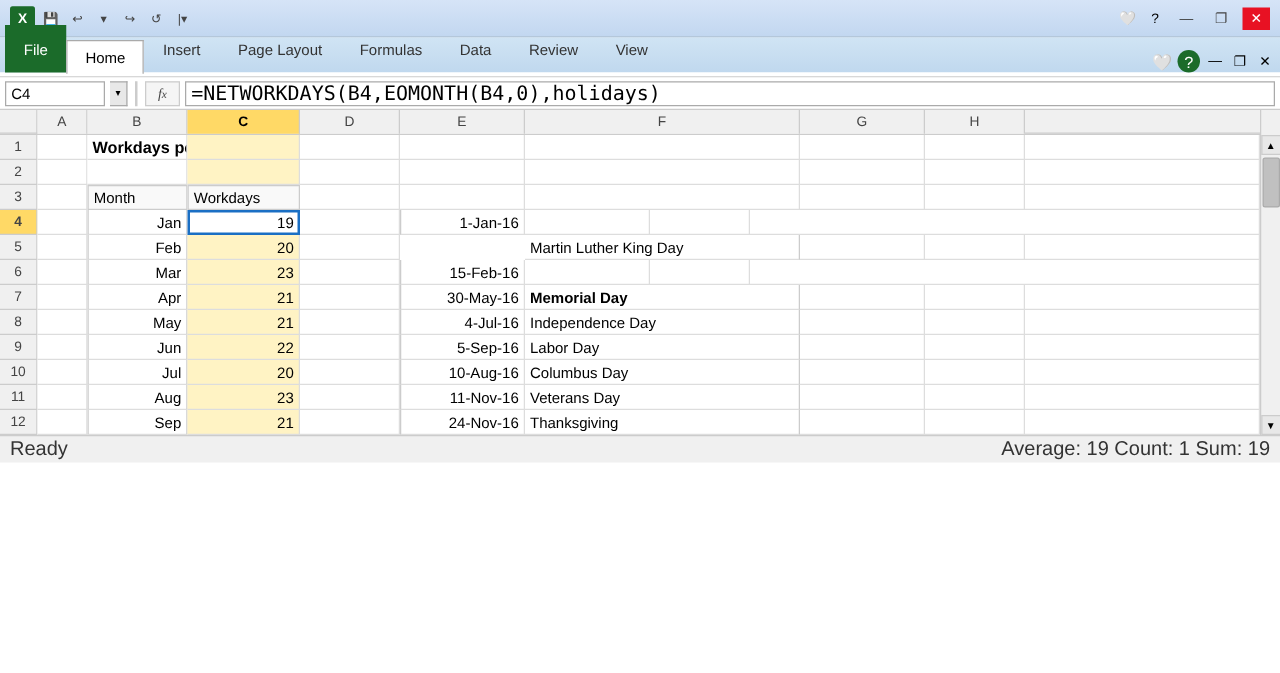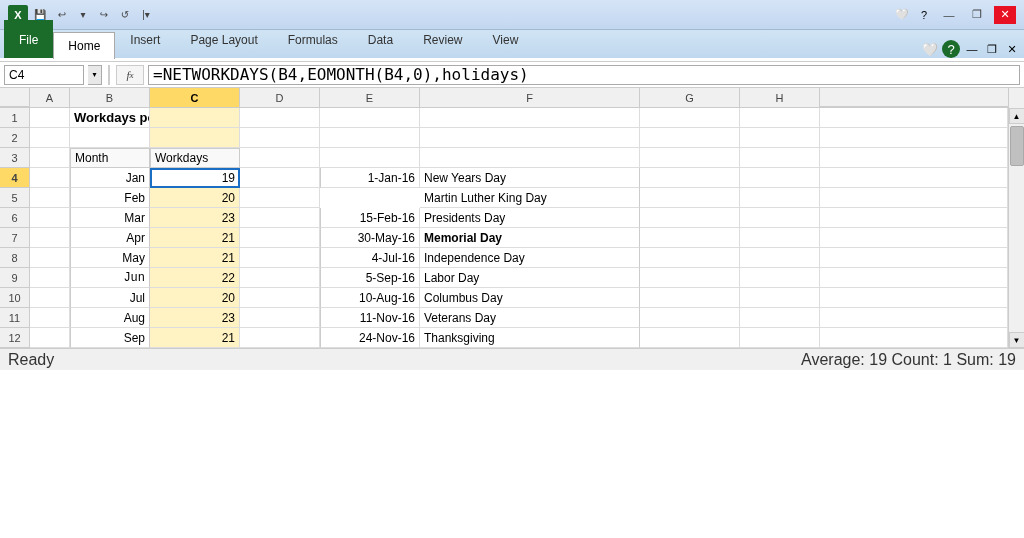--- a/index.html
+++ b/index.html
@@ -179,21 +179,20 @@
       </div>
 
       <div id="data-rows">
           <div class="sheet-row">
             <div class="row-num selected">4</div>
             <div class="cell col-a"></div>
             <div class="cell col-b right-align" style="border-left: 1px solid rgb(204, 204, 204); border-right: 1px solid rgb(204, 204, 204);">Jan</div>
             <div class="cell col-c selected-col right-align active">19</div>
             <div class="cell col-d"></div>
             <div class="cell col-e right-align" style="border-left: 1px solid rgb(204, 204, 204);">1-Jan-16</div>
-            <div class="cell col-f" style="border-right: 1px solid rgb(204, 204, 204);">New Years Day</div>
             <div class="cell col-g"></div>
             <div class="cell col-h"></div>
             <div class="cell" style="flex: 1 1 0%;"></div>
           </div>
           <div class="sheet-row">
             <div class="row-num">5</div>
             <div class="cell col-a"></div>
             <div class="cell col-b right-align" style="border-left: 1px solid rgb(204, 204, 204); border-right: 1px solid rgb(204, 204, 204);">Feb</div>
             <div class="cell col-c selected-col right-align">20</div>
             <div class="cell col-d"></div>
@@ -203,21 +202,20 @@
             <div class="cell col-h"></div>
             <div class="cell" style="flex: 1 1 0%;"></div>
           </div>
           <div class="sheet-row">
             <div class="row-num">6</div>
             <div class="cell col-a"></div>
             <div class="cell col-b right-align" style="border-left: 1px solid rgb(204, 204, 204); border-right: 1px solid rgb(204, 204, 204);">Mar</div>
             <div class="cell col-c selected-col right-align">23</div>
             <div class="cell col-d"></div>
             <div class="cell col-e right-align" style="border-left: 1px solid rgb(204, 204, 204);">15-Feb-16</div>
-            <div class="cell col-f" style="border-right: 1px solid rgb(204, 204, 204);">Presidents Day</div>
             <div class="cell col-g"></div>
             <div class="cell col-h"></div>
             <div class="cell" style="flex: 1 1 0%;"></div>
           </div>
           <div class="sheet-row">
             <div class="row-num">7</div>
             <div class="cell col-a"></div>
             <div class="cell col-b right-align" style="border-left: 1px solid rgb(204, 204, 204); border-right: 1px solid rgb(204, 204, 204); padding-left: 16px;">Apr</div>
             <div class="cell col-c selected-col right-align">21</div>
             <div class="cell col-d"></div>
@@ -235,21 +233,21 @@
             <div class="cell col-d"></div>
             <div class="cell col-e right-align" style="border-left: 1px solid rgb(204, 204, 204);">4-Jul-16</div>
             <div class="cell col-f" style="border-right: 1px solid rgb(204, 204, 204);">Independence Day</div>
             <div class="cell col-g"></div>
             <div class="cell col-h"></div>
             <div class="cell" style="flex: 1 1 0%;"></div>
           </div>
           <div class="sheet-row">
             <div class="row-num">9</div>
             <div class="cell col-a"></div>
-            <div class="cell col-b right-align" style="border-left: 1px solid rgb(204, 204, 204); border-right: 1px solid rgb(204, 204, 204); font-family: Liberation Mono, monospace;">Jun</div>
+            <div class="cell col-b right-align" style="border-left: 1px solid rgb(204, 204, 204); border-right: 1px solid rgb(204, 204, 204);">Jun</div>
             <div class="cell col-c selected-col right-align">22</div>
             <div class="cell col-d"></div>
             <div class="cell col-e right-align" style="border-left: 1px solid rgb(204, 204, 204);">5-Sep-16</div>
             <div class="cell col-f" style="border-right: 1px solid rgb(204, 204, 204);">Labor Day</div>
             <div class="cell col-g"></div>
             <div class="cell col-h"></div>
             <div class="cell" style="flex: 1 1 0%;"></div>
           </div>
           <div class="sheet-row">
             <div class="row-num">10</div>

